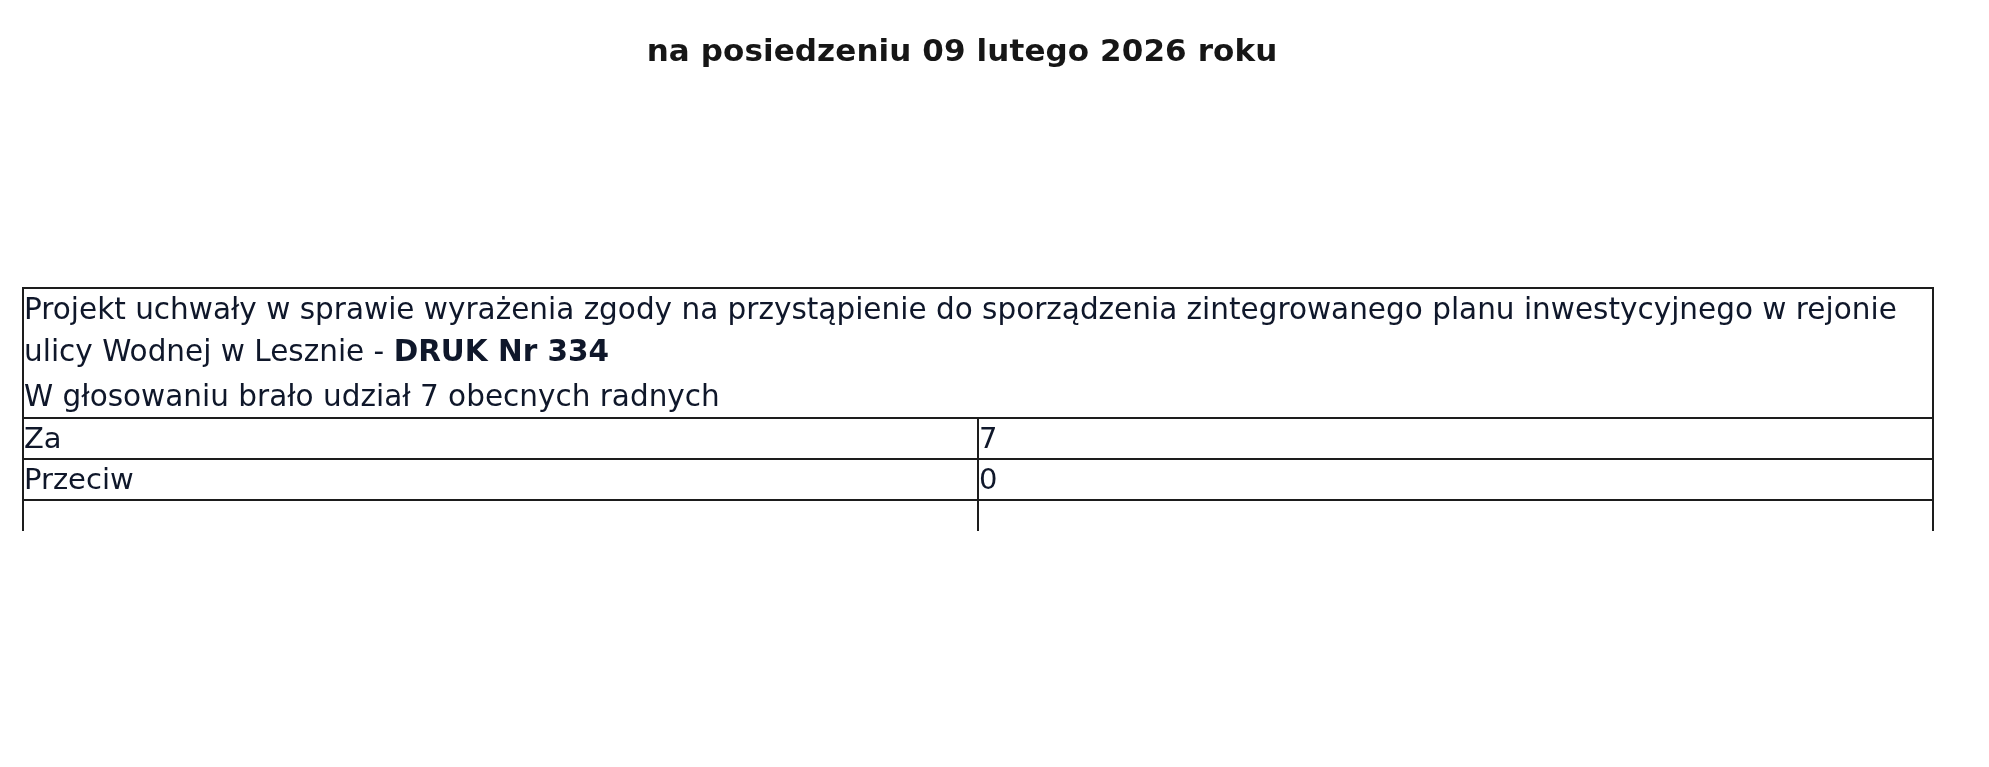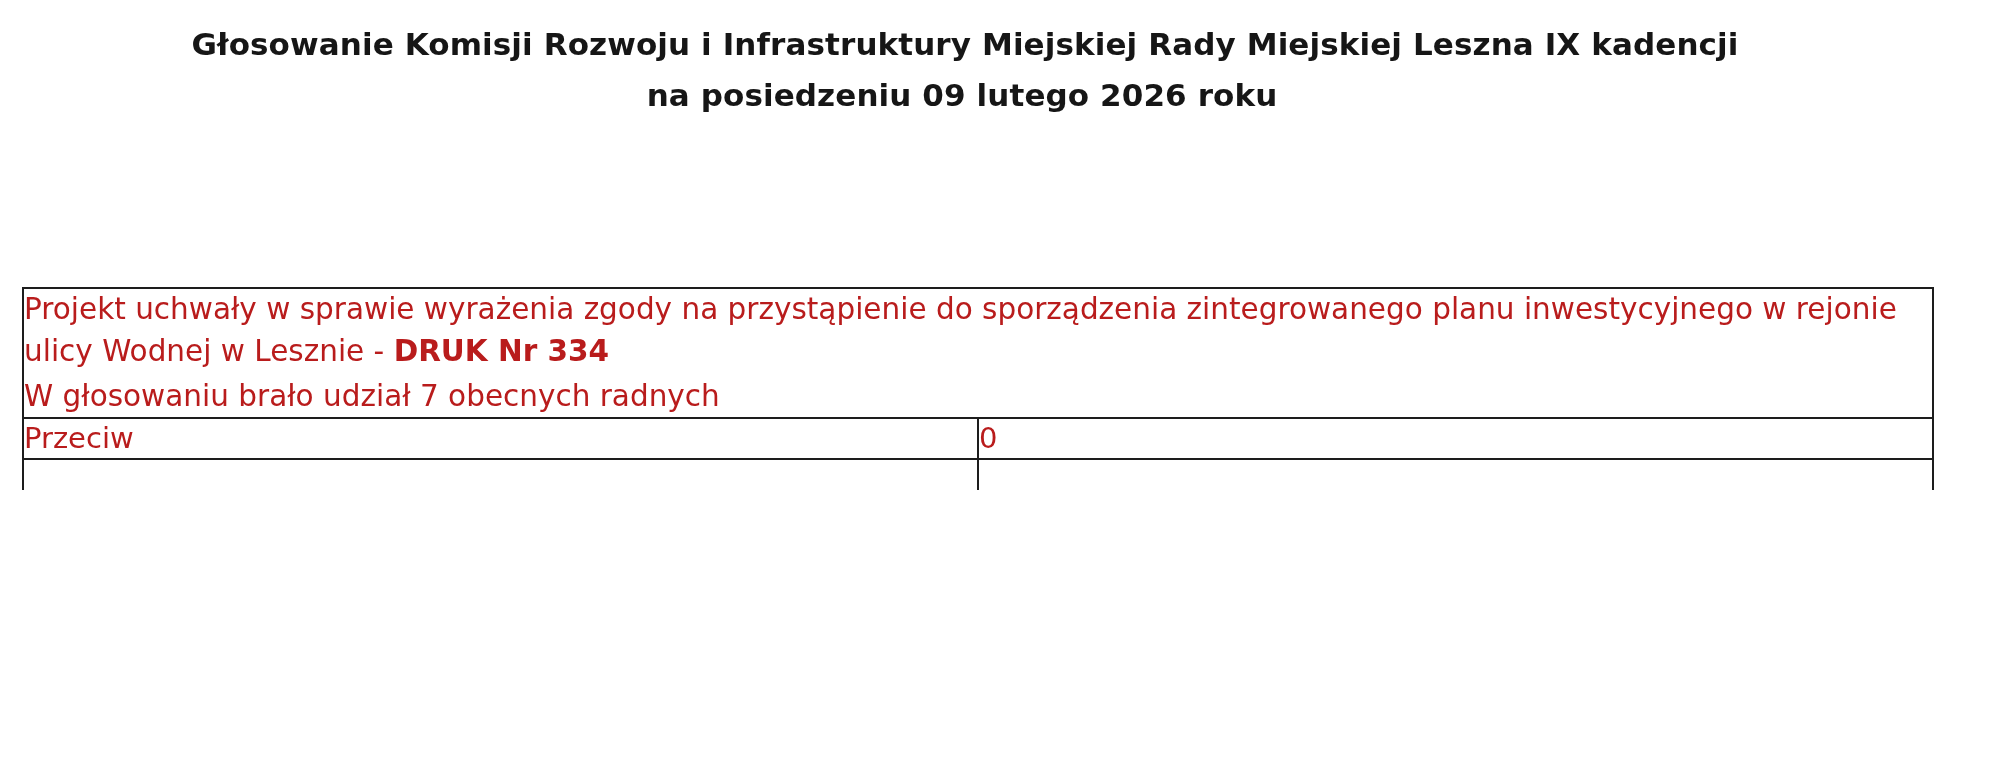--- a/index.html
+++ b/index.html
@@ -55,21 +55,21 @@
     border-collapse: collapse;
     table-layout: fixed;
     background: #fff;
   }
   .vote-table td {
     border: 2px solid #1d1d1d;
     padding: 0;
     vertical-align: top;
     font-size: 29px;
     line-height: 1.35;
-    color: #b91c1c;
+    color: #0f172a;
   }
 
   .question-cell {
     padding: 14px 18px 12px 18px;
   }
   .question-cell .q-text {
     display: block;
     font-size: 29.5px;
     line-height: 1.42;
   }
@@ -106,31 +106,34 @@
     color: #2a2a2a;
     font-size: 30px;
   }
 </style>
 </head>
 <body>
 
 <div class="page">
 
   <div class="doc-title">
-    <span class="line1">Głosowanie Komisji  Rozwoju i Infrastruktury Miejskiej Rady Miejskiej Leszna IX kadencji</span>
     <span class="line2">na posiedzeniu 09 lutego 2026 roku</span>
   </div>
 
   <table class="vote-table">
     <tbody>
       <tr>
         <td class="question-cell" colspan="2">
           <span class="q-text"><span>Projekt uchwały w sprawie wyrażenia zgody na przystąpienie do sporządzenia zintegrowanego planu inwestycyjnego w rejonie ulicy Wodnej w Lesznie -</span> <span class="q-druk">DRUK Nr 334</span></span>
           <span class="q-attend">W głosowaniu brało udział 7  obecnych radnych</span>
         </td>
+      </tr>
+      <tr>
+        <td class="label-cell">Za</td>
+        <td class="value-cell">7</td>
       </tr>
       <tr>
         <td class="label-cell">Przeciw</td>
         <td class="value-cell">0</td>
       </tr>
       <tr class="cut-row">
         <td class="label-cell"></td>
         <td class="value-cell"></td>
       </tr>
     </tbody>

